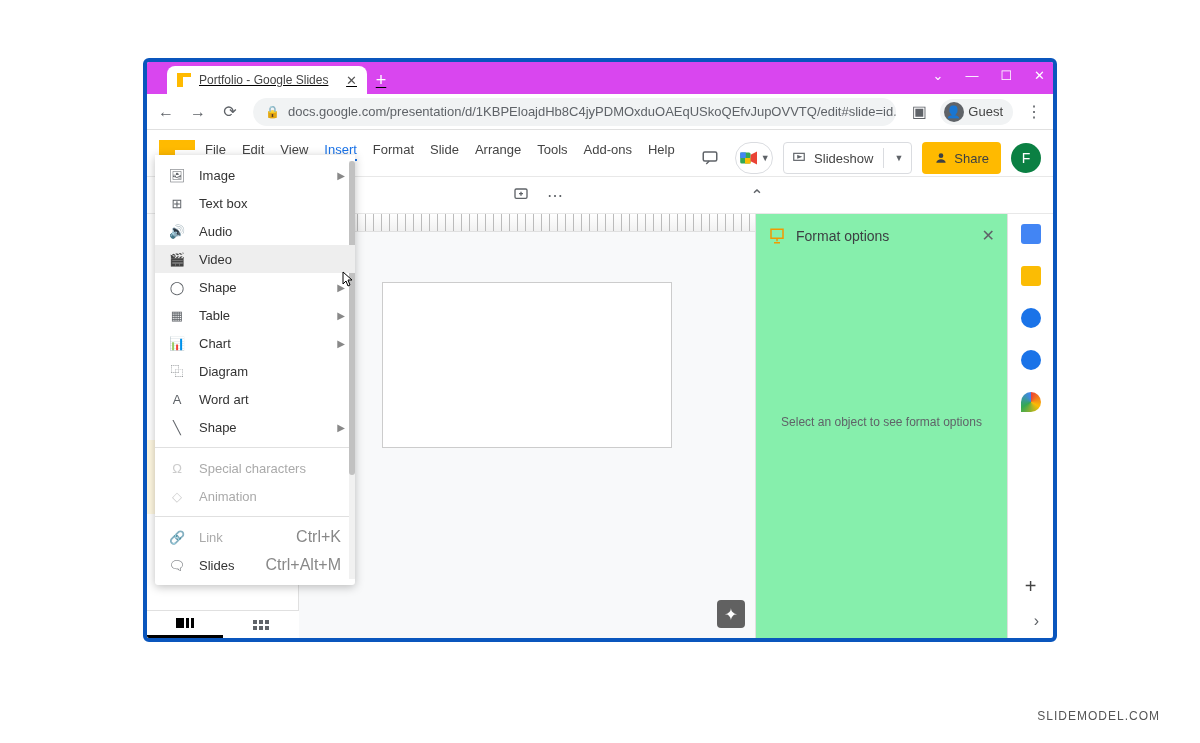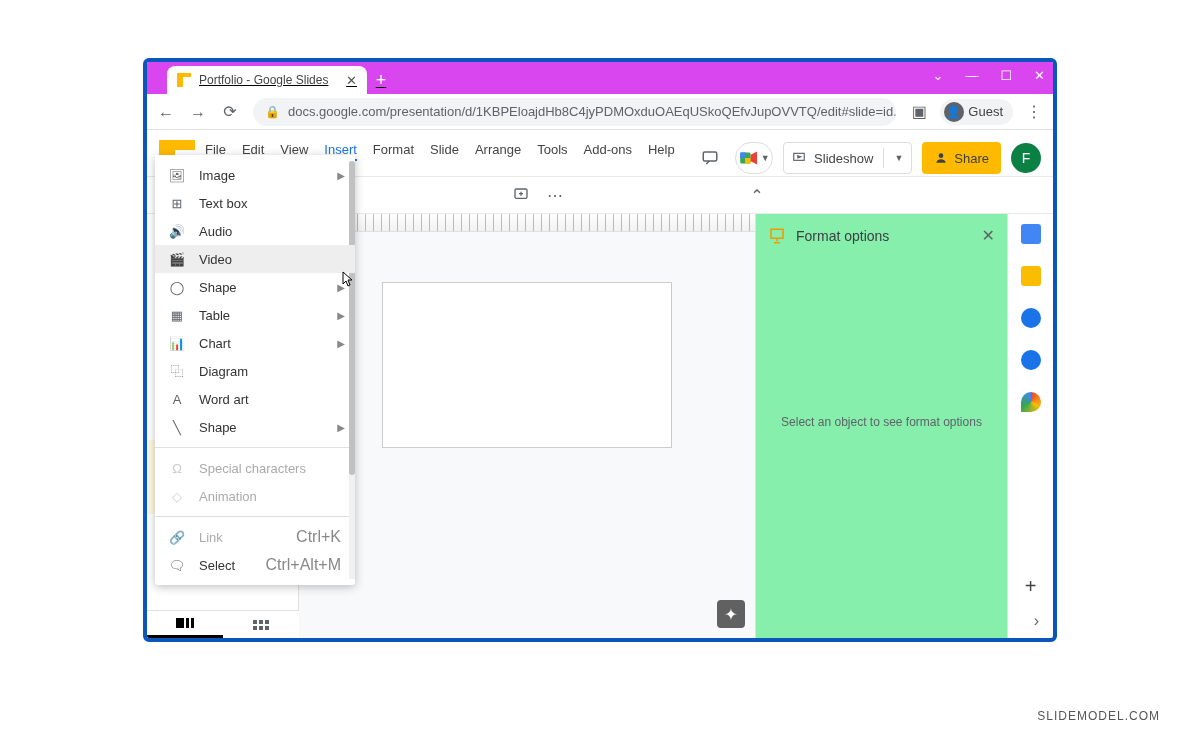--- a/index.html
+++ b/index.html
@@ -369,21 +369,21 @@
       <span>Animation</span>
     </div>
     <div class="ddsep"></div>
     <div class="dditem disabled">
       <span class="ico">🔗</span>
       <span>Link</span>
       <span class="short">Ctrl+K</span>
     </div>
     <div class="dditem">
       <span class="ico">🗨</span>
-      <span>Select</span>
+      <span>Slides</span>
       <span class="short">Ctrl+Alt+M</span>
     </div>
   </div>
 <div class="cursor">
   <svg width="16" height="20" viewBox="0 0 16 20">
       <path d="M4 2 L4 14 L7 11 L9 16 L11 15 L9 10 L13 10 Z" fill="#fff" stroke="#000" stroke-width="1"></path>
     </svg>
 </div>
 
 <div class="watermark">SLIDEMODEL.COM</div>

